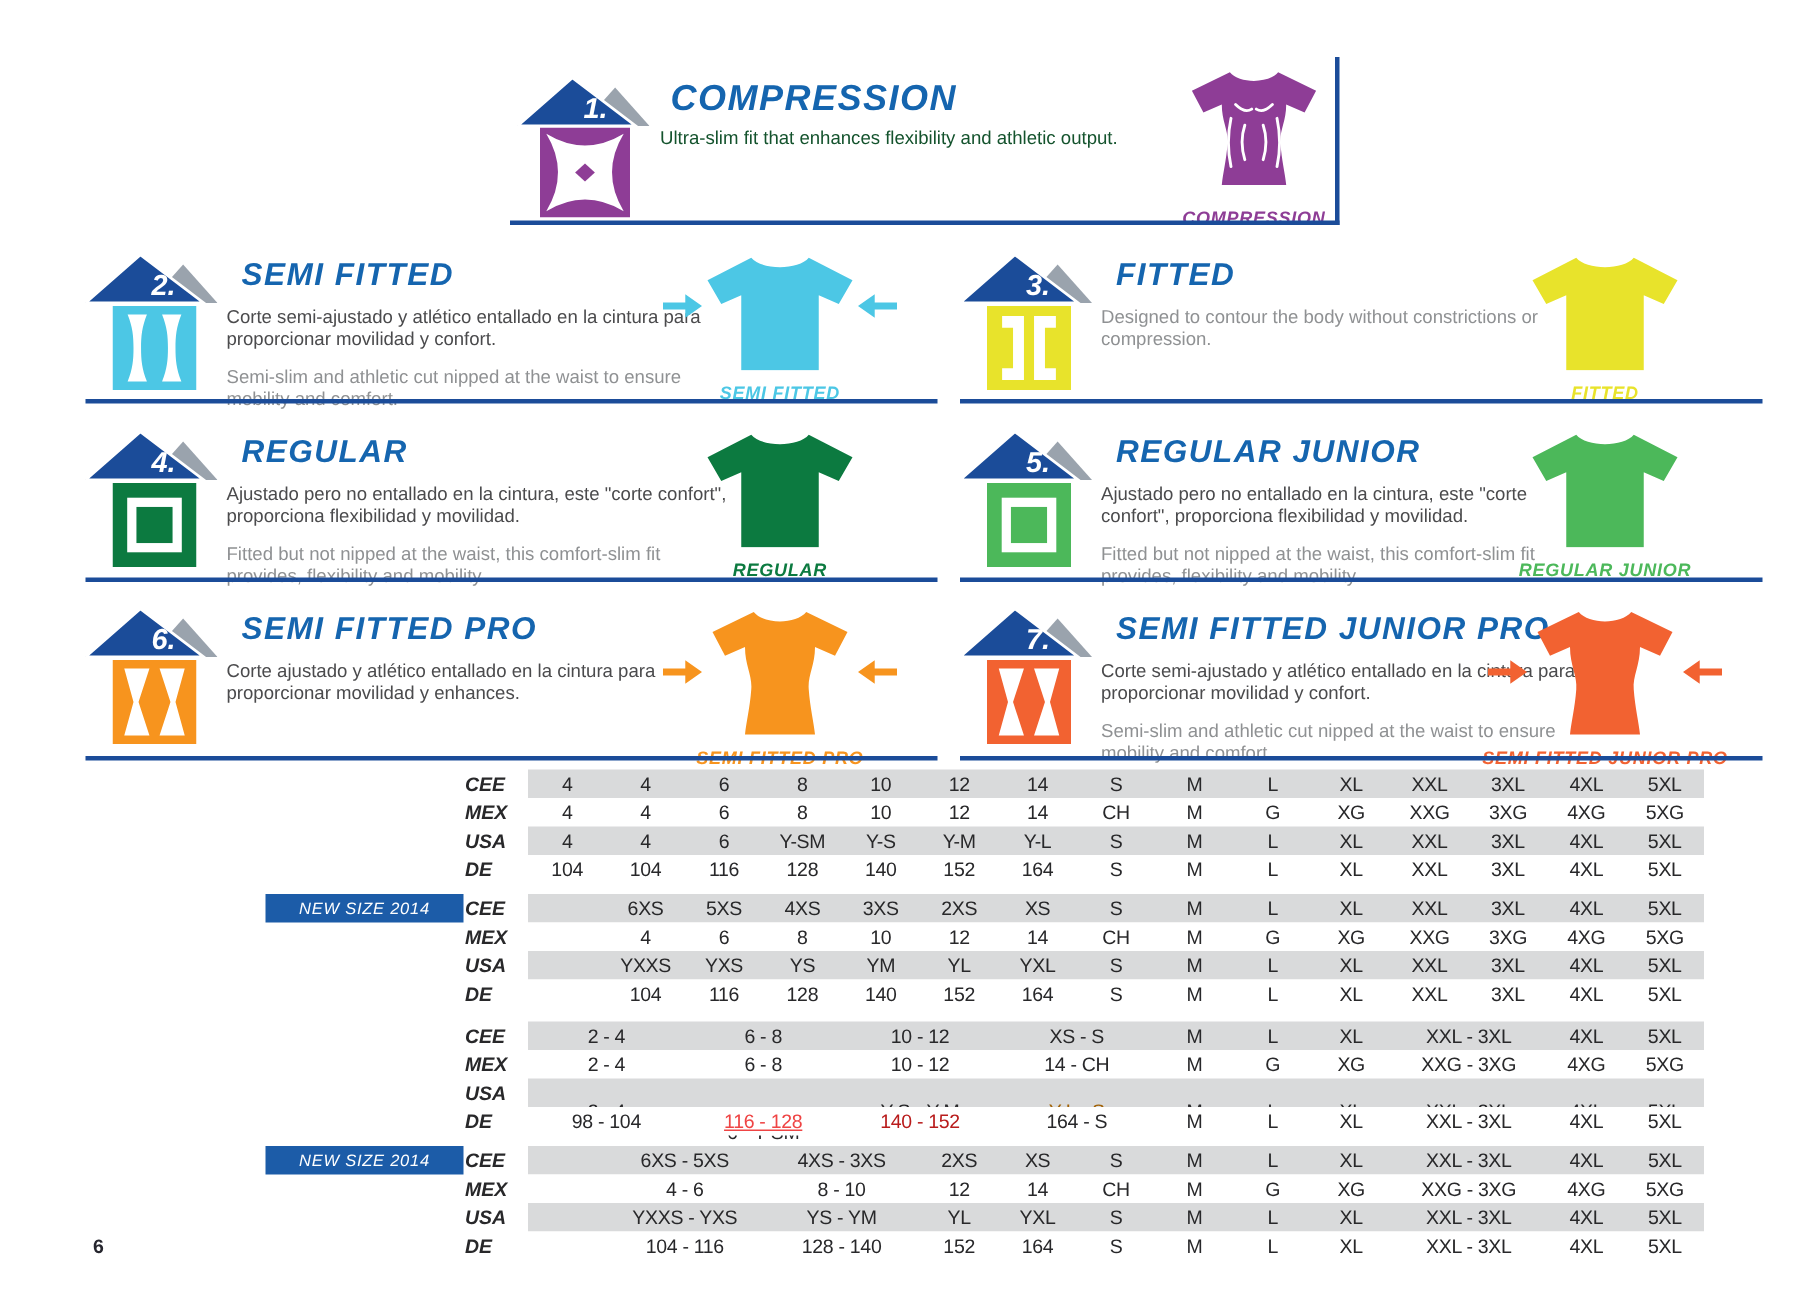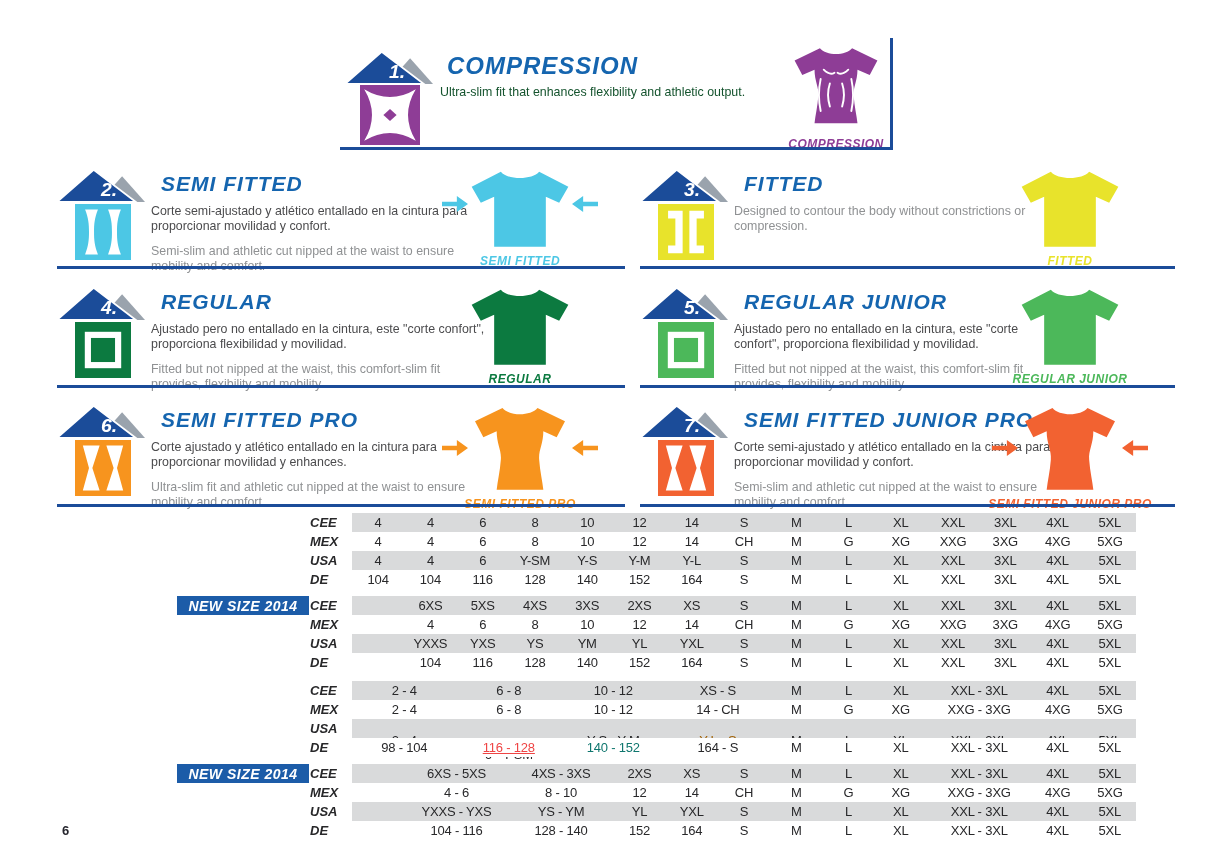--- a/index.html
+++ b/index.html
@@ -23,21 +23,21 @@
   .vline{position:absolute;width:3px;}
   .tallas{position:absolute;display:flex;align-items:center;gap:9px;}
   .tallas-title{font-weight:bold;font-style:italic;font-size:26px;letter-spacing:1px;}
   .trow{position:absolute;display:flex;height:19px;}
   .tlabel{width:42px;font-weight:bold;font-style:italic;font-size:13px;display:flex;
           align-items:center;}
   .tcells{flex:1;display:grid;grid-template-columns:repeat(15,1fr);height:19px;}
   .tcell{display:flex;align-items:center;justify-content:center;font-size:13px;
          letter-spacing:-0.2px;white-space:nowrap;}
   .newsize-badge{position:absolute;display:flex;align-items:center;justify-content:center;
-                 color:#fff;font-weight:bold;font-style:italic;font-size:14px;
+                 color:#fff;font-weight:normal;font-style:italic;font-size:11px;
                  letter-spacing:0.5px;text-align:center;}
   .pagenum{position:absolute;font-weight:bold;font-size:13px;}
 </style>
 </head>
 <body>
 
 <div class="page" id="page">
   <div class="pagenum" style="left:62px;top:823px;color:#26262e;">6</div>
 <div class="section top" style="left: 340px; top: 40px; width: 553px; height: 100px;">
       <div class="tri-wrap" style="left: 5px; top: 10px;"><svg width="88" height="34" viewBox="0 0 96 37">
@@ -185,21 +185,20 @@
         </svg></div>
       <div class="sec-title" style="color: rgb(21, 101, 175);">SEMI FITTED PRO</div>
       <div class="sec-body" style="left: 18px; top: 36px; width: 415px;">
         <div class="fit-icon"><svg width="56" height="56" viewBox="0 0 100 100">
             <rect width="100" height="100" fill="#f7941e"></rect>
             <polygon points="14,10 44,10 31,50 44,90 14,90 25,50" fill="#fff"></polygon>
             <polygon points="86,10 56,10 69,50 56,90 86,90 75,50" fill="#fff"></polygon>
           </svg></div>
         <div class="sec-texts" style="width: 338px;">
           <p class="es" style="color: rgb(75, 75, 77);">Corte ajustado y atlético entallado en la cintura para proporcionar movilidad y enhances.</p>
-          <p class="en" style="color: rgb(143, 145, 147);">Ultra-slim fit and athletic cut nipped at the waist to ensure mobility and comfort.</p>
         </div>
       </div>
       <div class="sec-shirt" style="right: 12px; top: 2px; width: 186px;">
         <div class="shirt-row">
           <span style="margin-top:34px;margin-right:2px;"><svg width="26" height="16" viewBox="0 0 28 17">
               <path d="M0 6 H16 V0 L28 8.5 L16 17 V11 H0 Z" fill="#f7941e"></path>
             </svg></span>
           <span><svg width="100" height="84" viewBox="0 0 120 100">
               <path d="M39 2 C47 12 73 12 81 2 L114 18 L104 37 L88 30 C88 45 82 53 83 64 C84 78 87 90 88 100 L32 100 C33 90 36 78 37 64 C38 53 32 45 32 30 L16 37 L6 18 Z" fill="#f7941e"></path>
             </svg></span>
@@ -455,21 +454,21 @@
         <div class="tcell" style="color: rgb(40, 40, 42); grid-column: span 2;">XXL - 3XL</div>
         <div class="tcell" style="color: rgb(40, 40, 42);">4XL</div>
         <div class="tcell" style="color: rgb(40, 40, 42);">5XL</div>
       </div>
     </div>
     <div class="trow" style="left: 310px; top: 738px; width: 826px;">
       <div class="tlabel" style="color: rgb(40, 40, 42);">DE</div>
       <div class="tcells" style="background: rgb(255, 255, 255);">
         <div class="tcell" style="color: rgb(40, 40, 42); grid-column: span 2;">98 - 104</div>
         <div class="tcell" style="color: #ef4444; grid-column: span 2; text-decoration: underline;">116 - 128</div>
-        <div class="tcell" style="color: #0f766e; grid-column: span 2;">140 - 152</div>
+        <div class="tcell" style="color: #b91c1c; grid-column: span 2;">140 - 152</div>
         <div class="tcell" style="color: rgb(40, 40, 42); grid-column: span 2;">164 - S</div>
         <div class="tcell" style="color: rgb(40, 40, 42);">M</div>
         <div class="tcell" style="color: rgb(40, 40, 42);">L</div>
         <div class="tcell" style="color: rgb(40, 40, 42);">XL</div>
         <div class="tcell" style="color: rgb(40, 40, 42); grid-column: span 2;">XXL - 3XL</div>
         <div class="tcell" style="color: rgb(40, 40, 42);">4XL</div>
         <div class="tcell" style="color: rgb(40, 40, 42);">5XL</div>
       </div>
     </div>
     <div class="newsize-badge" style="left: 177px; top: 764px; width: 132px; height: 19px; background: rgb(28, 92, 168);">NEW SIZE 2014</div>

